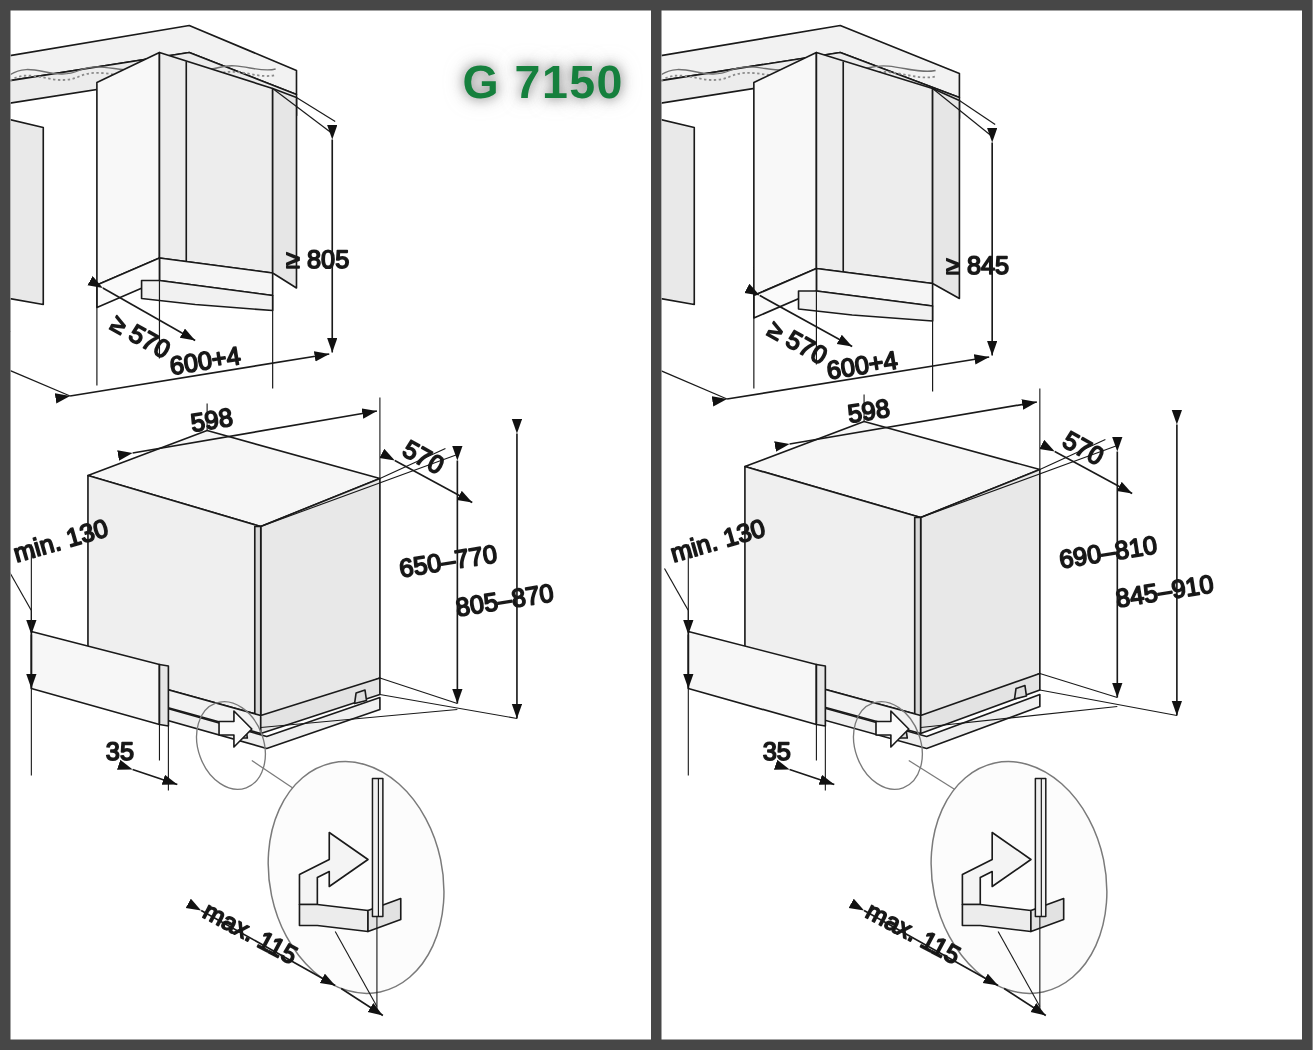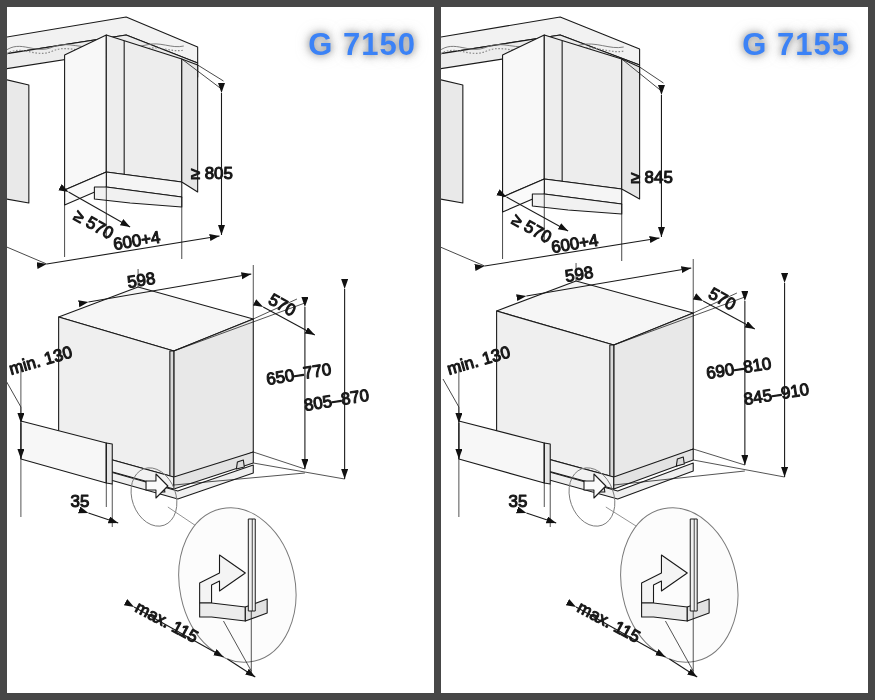--- a/index.html
+++ b/index.html
@@ -20,26 +20,26 @@
     position:relative;
     flex:1 1 0;
     background:#ffffff;
     overflow:hidden;
   }
   .panel svg{display:block;width:100%;height:100%;}
 
   
   .model-title{
     position:absolute;
-    top:20px;
+    top:30px;
     right:18px;
     font-family:"Liberation Sans", sans-serif;
     font-size:31px;
     font-weight:bold;
-    color:#3b82f6;
+    color:#15803d;
     letter-spacing:1px;
     text-shadow:0 0 7px rgba(120,120,120,0.85),
                 0 0 13px rgba(150,150,150,0.6);
     white-space:nowrap;
   }
 
   
   .dim{
     font-family:"Liberation Sans", sans-serif;
     font-size:17px;
@@ -371,16 +371,15 @@
           <line x1="136" y1="600" x2="226" y2="650" stroke-width="1.1" marker-start="url(#arrR)" marker-end="url(#arrR)"></line>
           <line x1="226" y1="614" x2="254" y2="664" stroke-width="0.75"></line>
           <line x1="254" y1="604" x2="254" y2="668" stroke-width="0.75"></line>
           <line x1="230" y1="652" x2="258" y2="670" stroke-width="1.1" marker-end="url(#arrR)"></line>
         </g>
         <text class="dim" x="136" y="604" transform="rotate(28 136 604)">max. 115</text>
 
       </g>
     </svg>
 
-    <div class="model-title">G 7155</div>
   </div>
 
 </div>
 
 </body></html>

